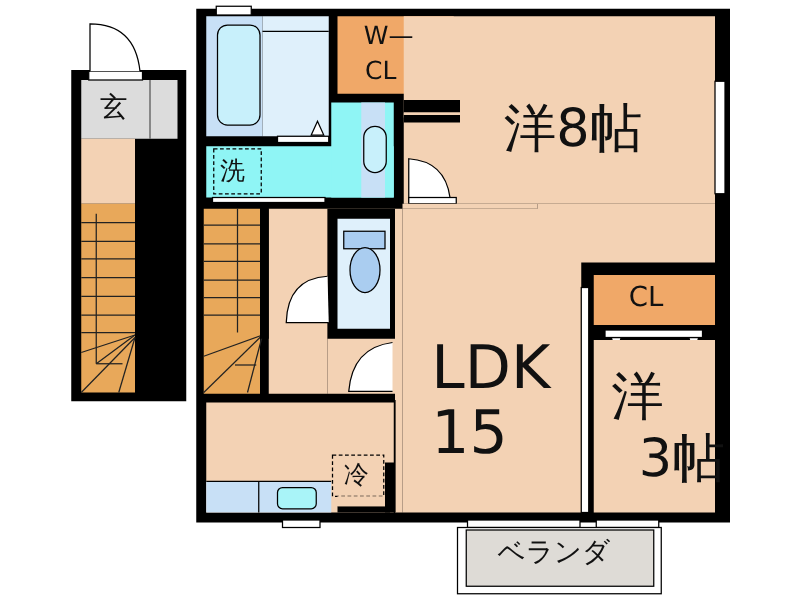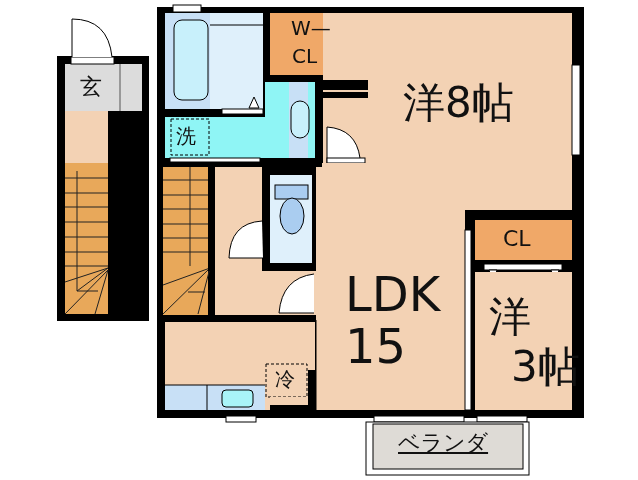--- a/index.html
+++ b/index.html
@@ -129,13 +129,13 @@
 <div class="lbl" style="left:176px;top:126px;font-size:20px;">洗</div>
 <div class="lbl" style="left:291px;top:18px;font-size:20px;">W—</div>
 <div class="lbl" style="left:292px;top:46px;font-size:20px;">CL</div>
 <div class="lbl" style="left:403px;top:82px;font-size:42px;">洋8帖</div>
 <div class="lbl" style="left:345px;top:270px;font-size:48px;">LDK</div>
 <div class="lbl" style="left:345px;top:322px;font-size:48px;">15</div>
 <div class="lbl" style="left:503px;top:228px;font-size:22px;">CL</div>
 <div class="lbl" style="left:489px;top:296px;font-size:42px;">洋</div>
 <div class="lbl" style="left:511px;top:346px;font-size:42px;">3帖</div>
 <div class="lbl" style="left:275px;top:369px;font-size:20px;">冷</div>
-<div class="lbl" style="left:398px;top:432px;font-size:22px;text-decoration:underline;">ベランダ</div>
+<div class="lbl" style="left:398px;top:432px;font-size:22px;">ベランダ</div>
 
 </body></html>

